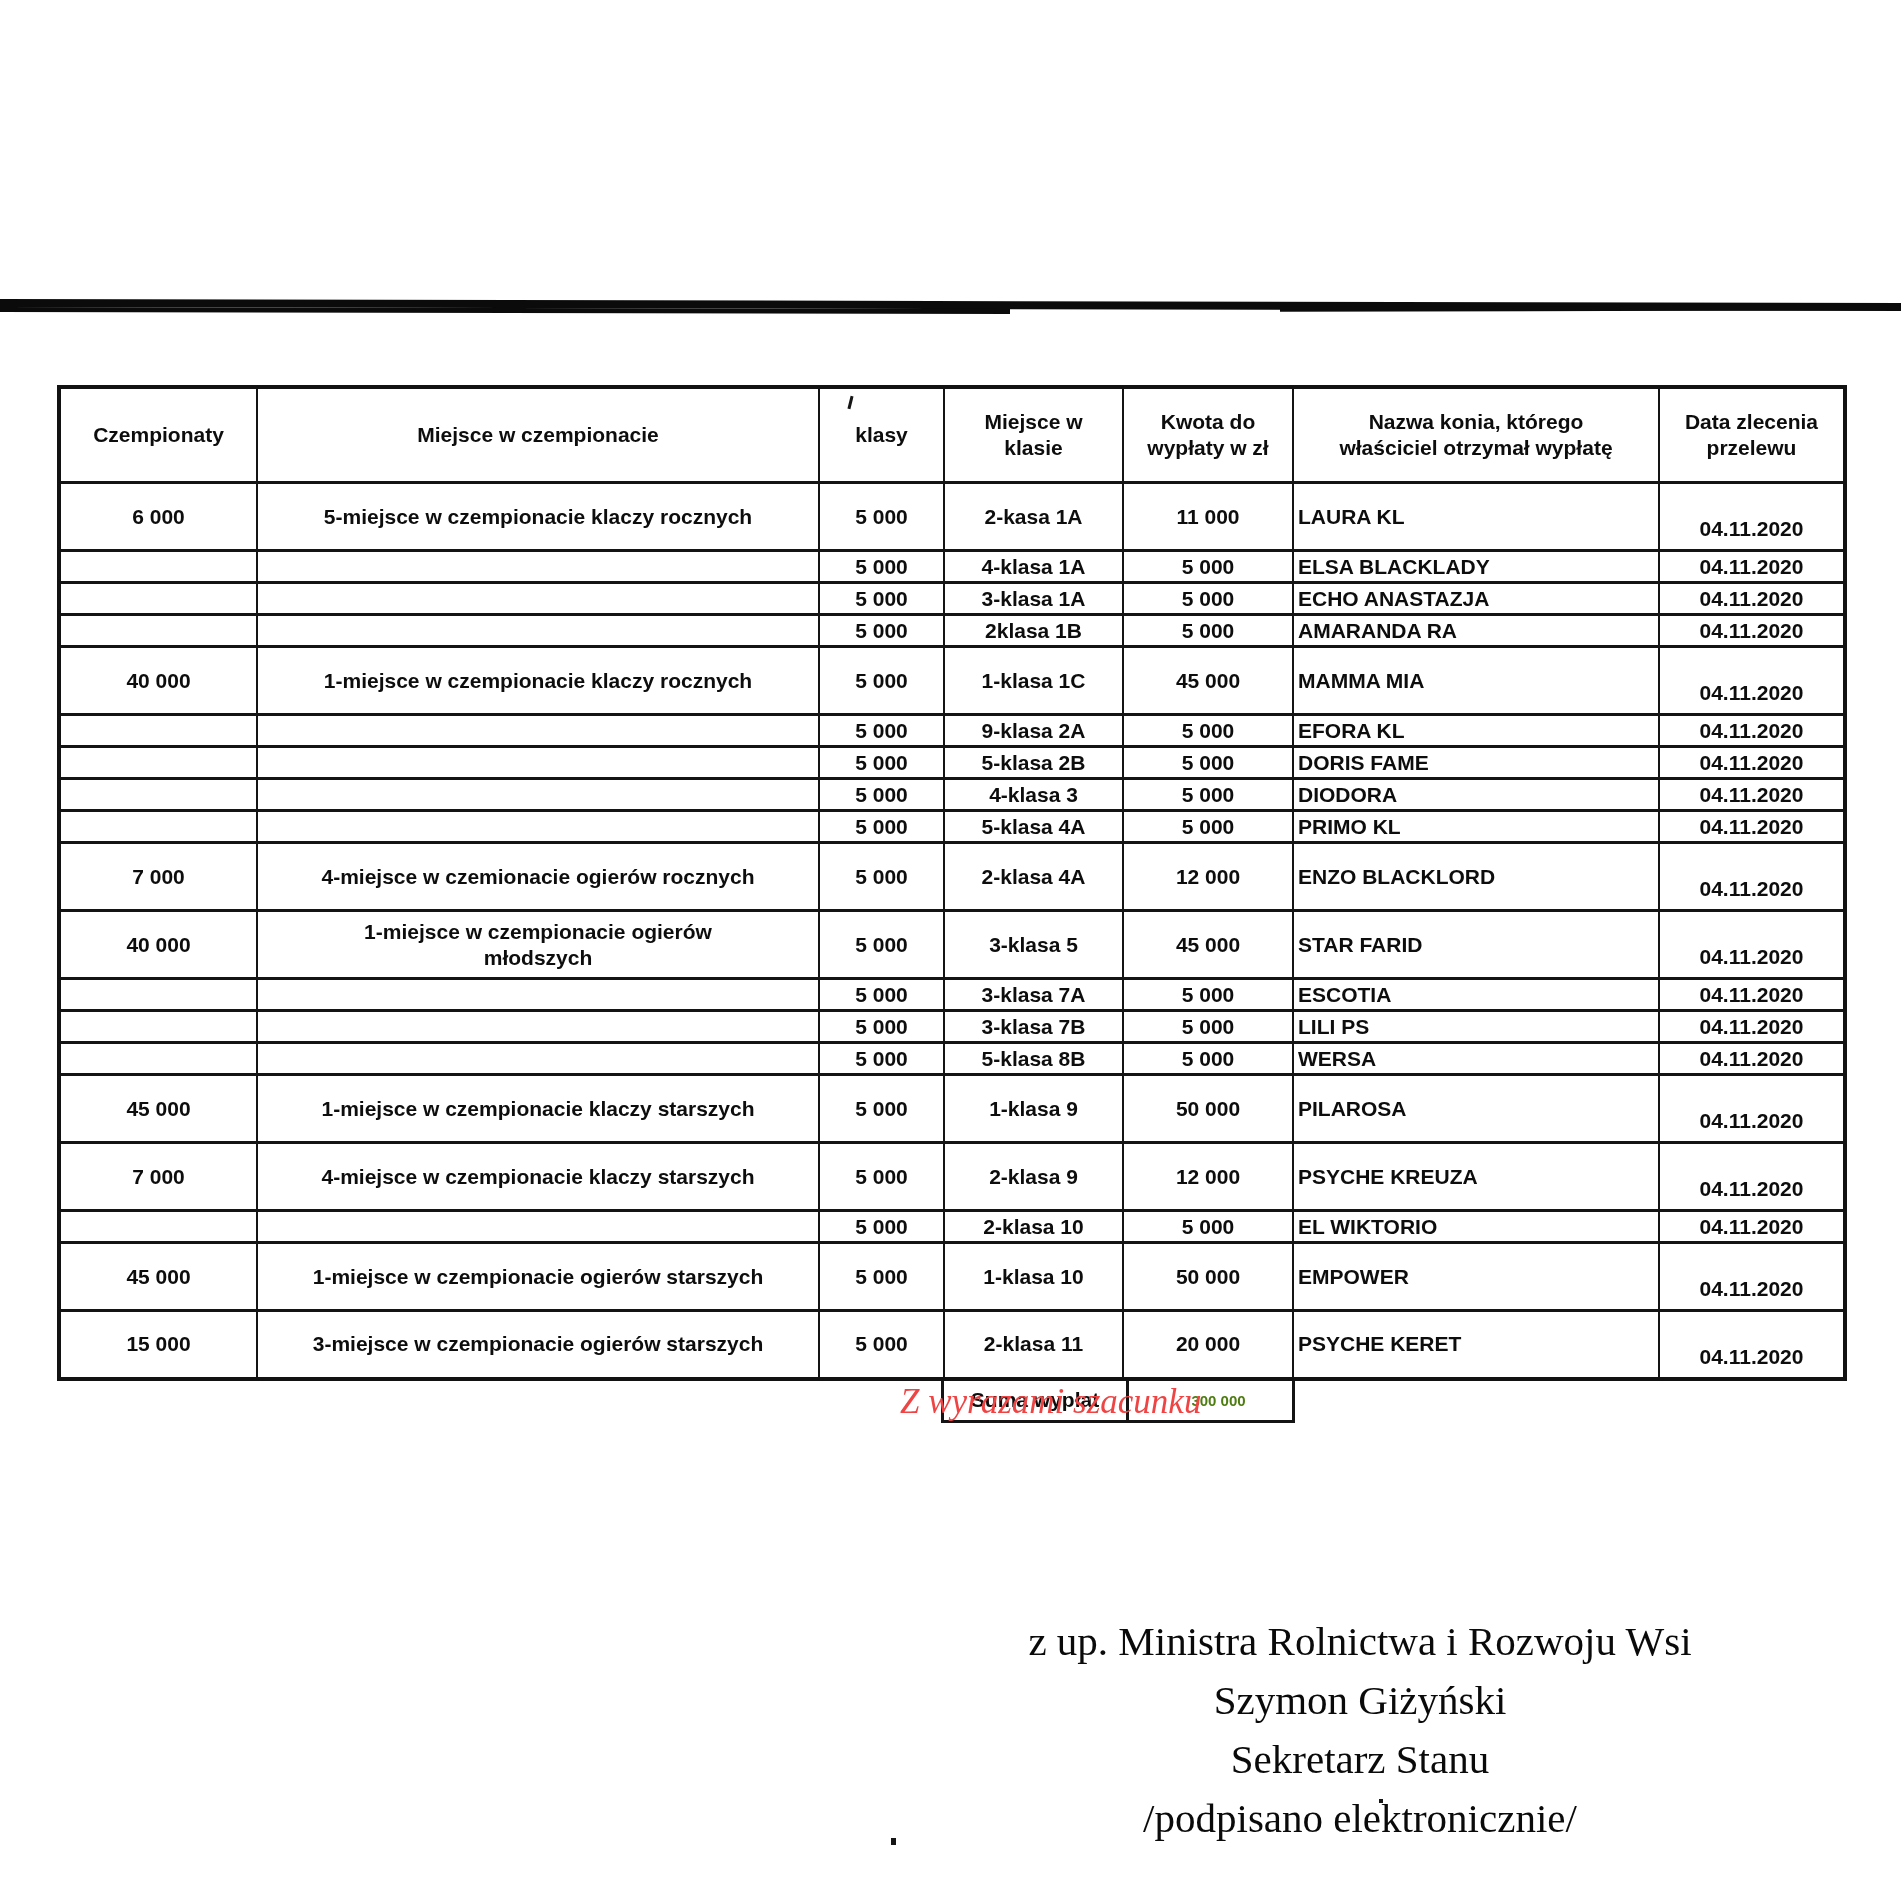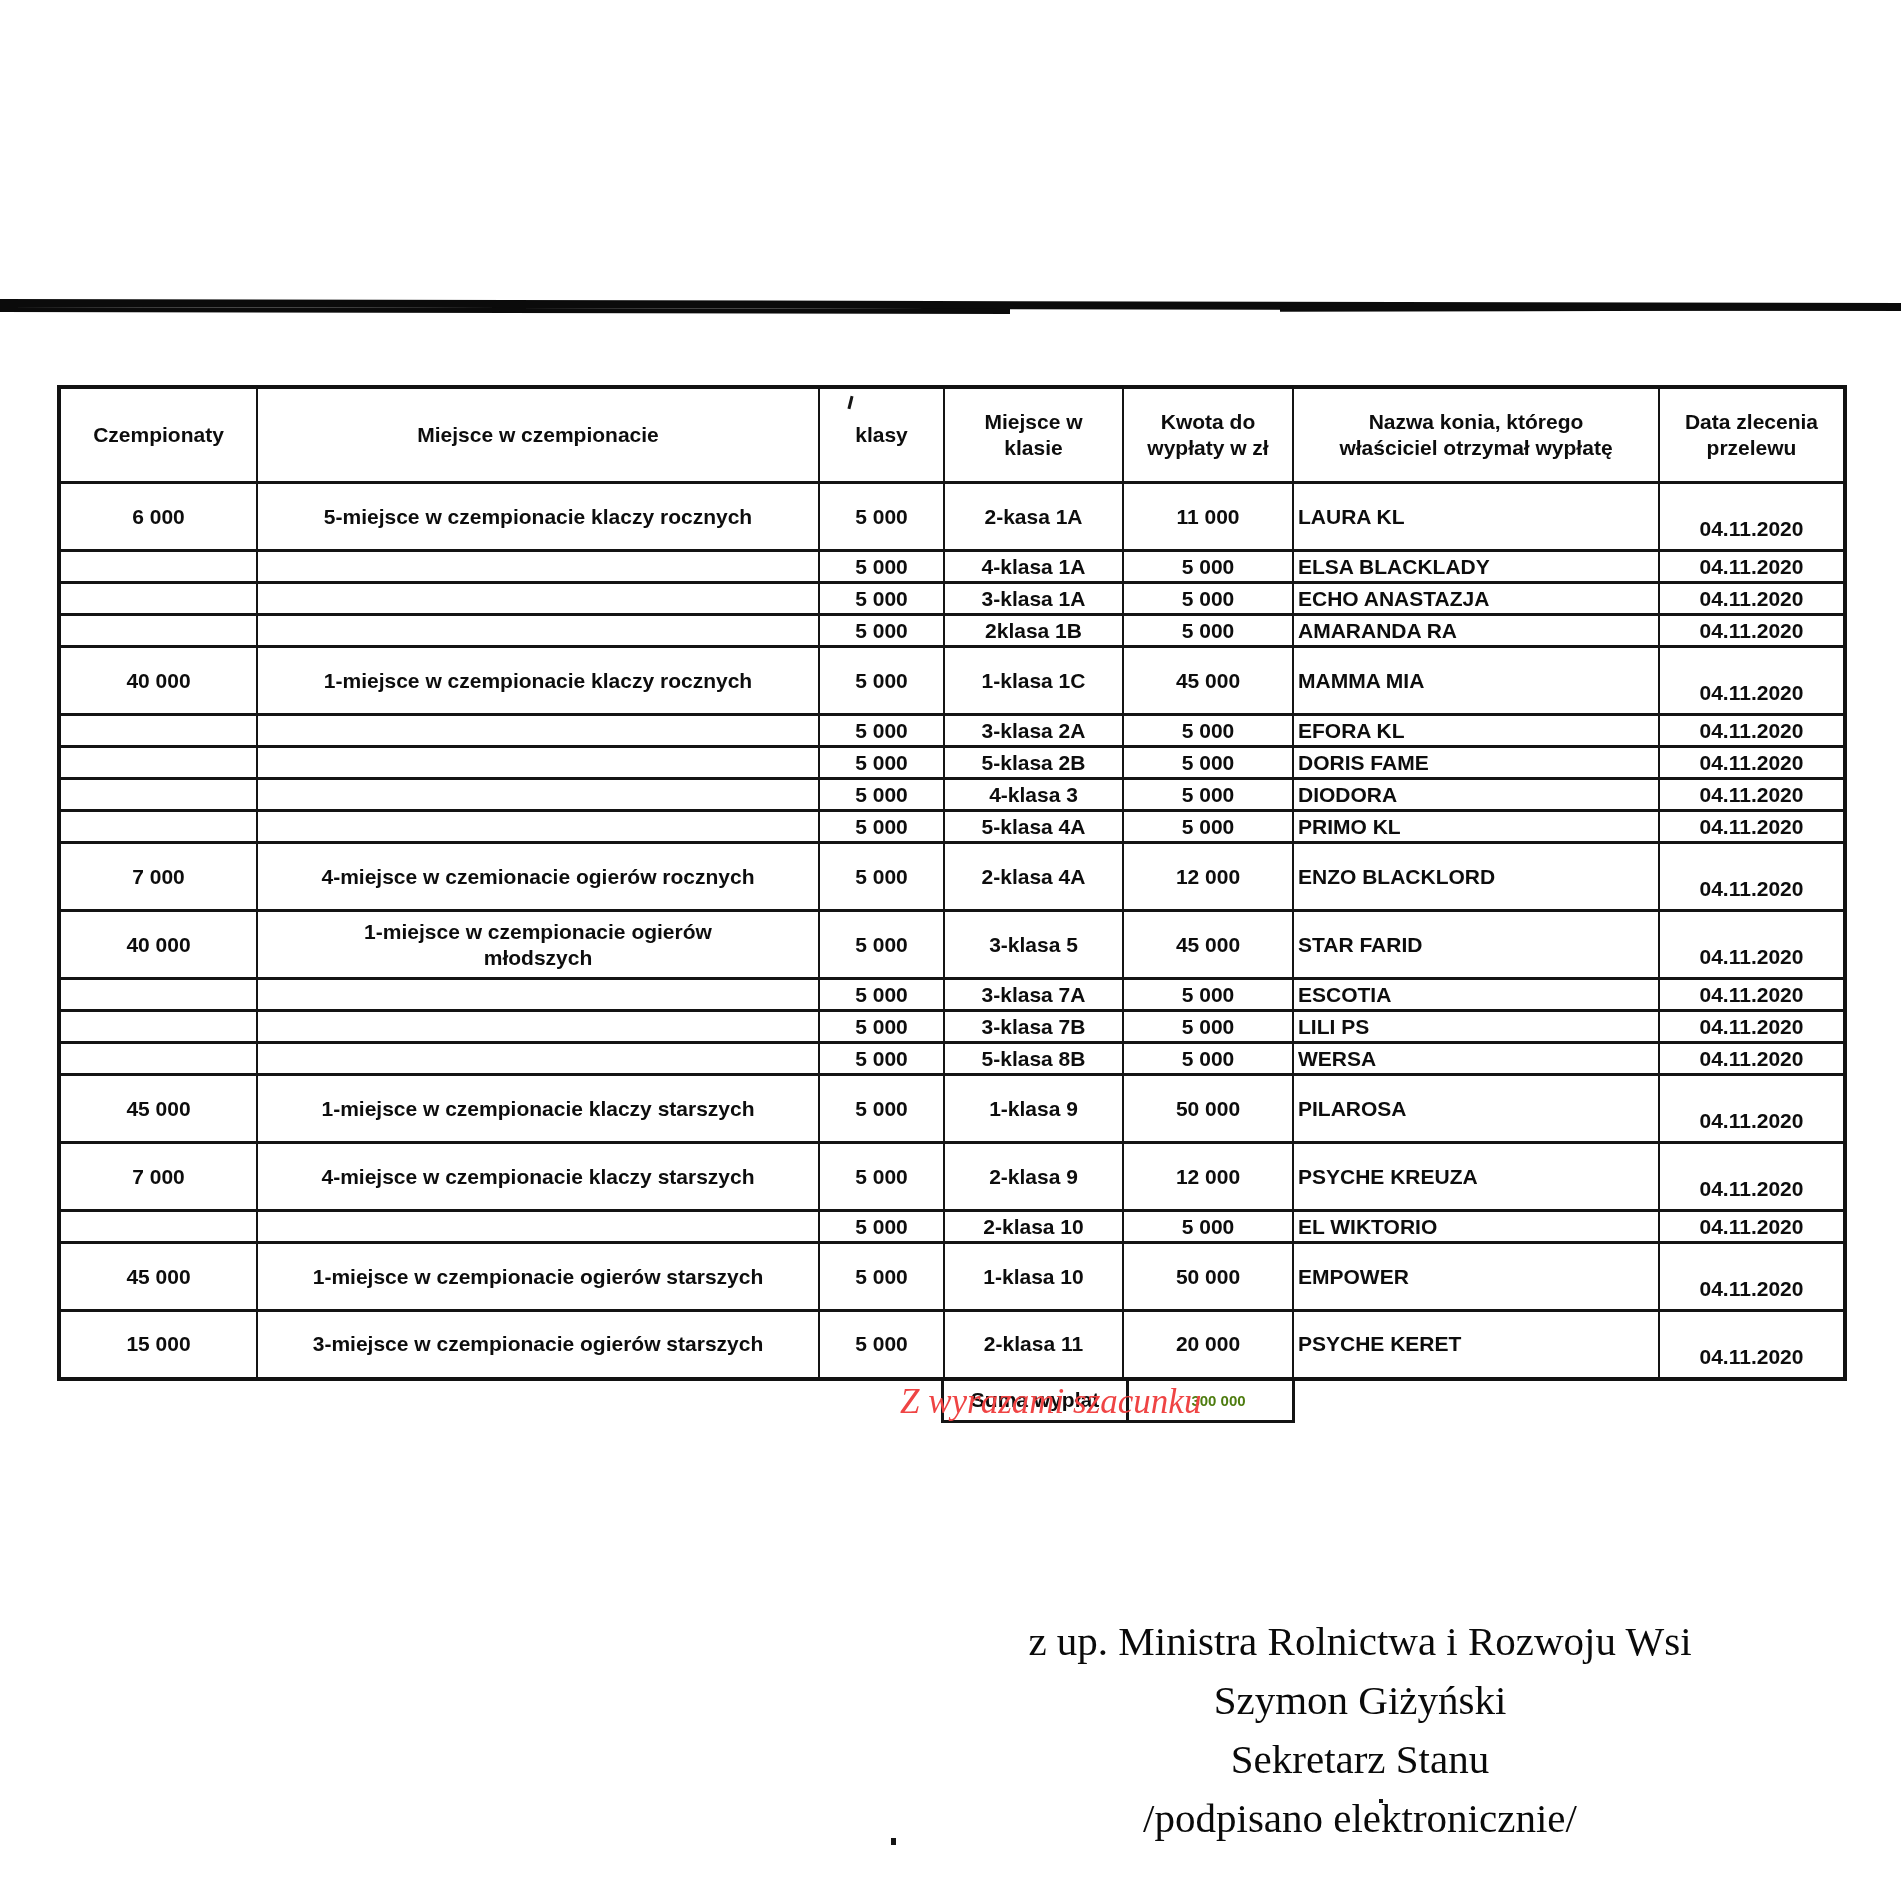--- a/index.html
+++ b/index.html
@@ -151,21 +151,21 @@
             <td class="c2"><span>5 000</span></td>
             <td class="c3"><span>1-klasa 1C</span></td>
             <td class="c4"><span>45 000</span></td>
             <td class="c5"><span>MAMMA MIA</span></td>
             <td class="c6"><span>04.11.2020</span></td>
           </tr>
           <tr class="short">
             <td class="c0"><span></span></td>
             <td class="c1"><span></span></td>
             <td class="c2"><span>5 000</span></td>
-            <td class="c3"><span>3-klasa 2A</span></td>
+            <td class="c3"><span>9-klasa 2A</span></td>
             <td class="c4"><span>5 000</span></td>
             <td class="c5"><span>EFORA KL</span></td>
             <td class="c6"><span>04.11.2020</span></td>
           </tr>
           <tr class="short">
             <td class="c0"><span></span></td>
             <td class="c1"><span></span></td>
             <td class="c2"><span>5 000</span></td>
             <td class="c3"><span>5-klasa 2B</span></td>
             <td class="c4"><span>5 000</span></td>

